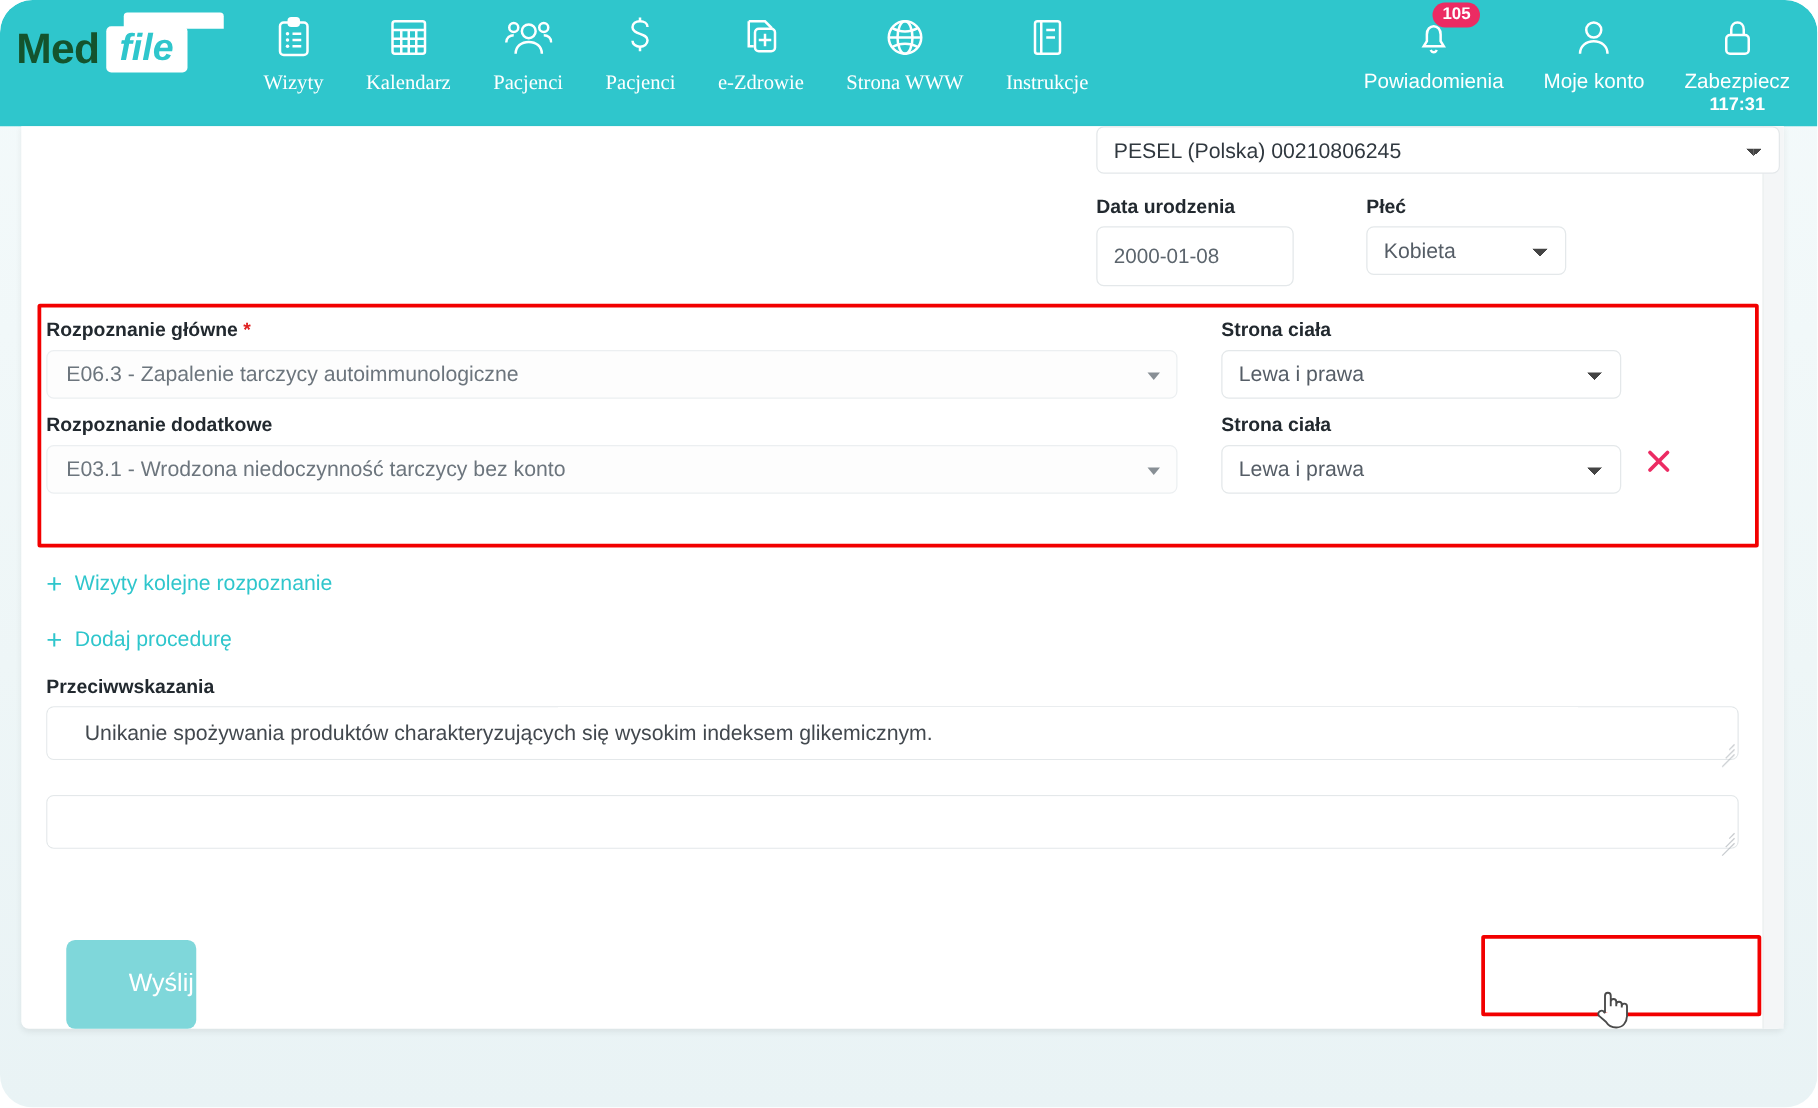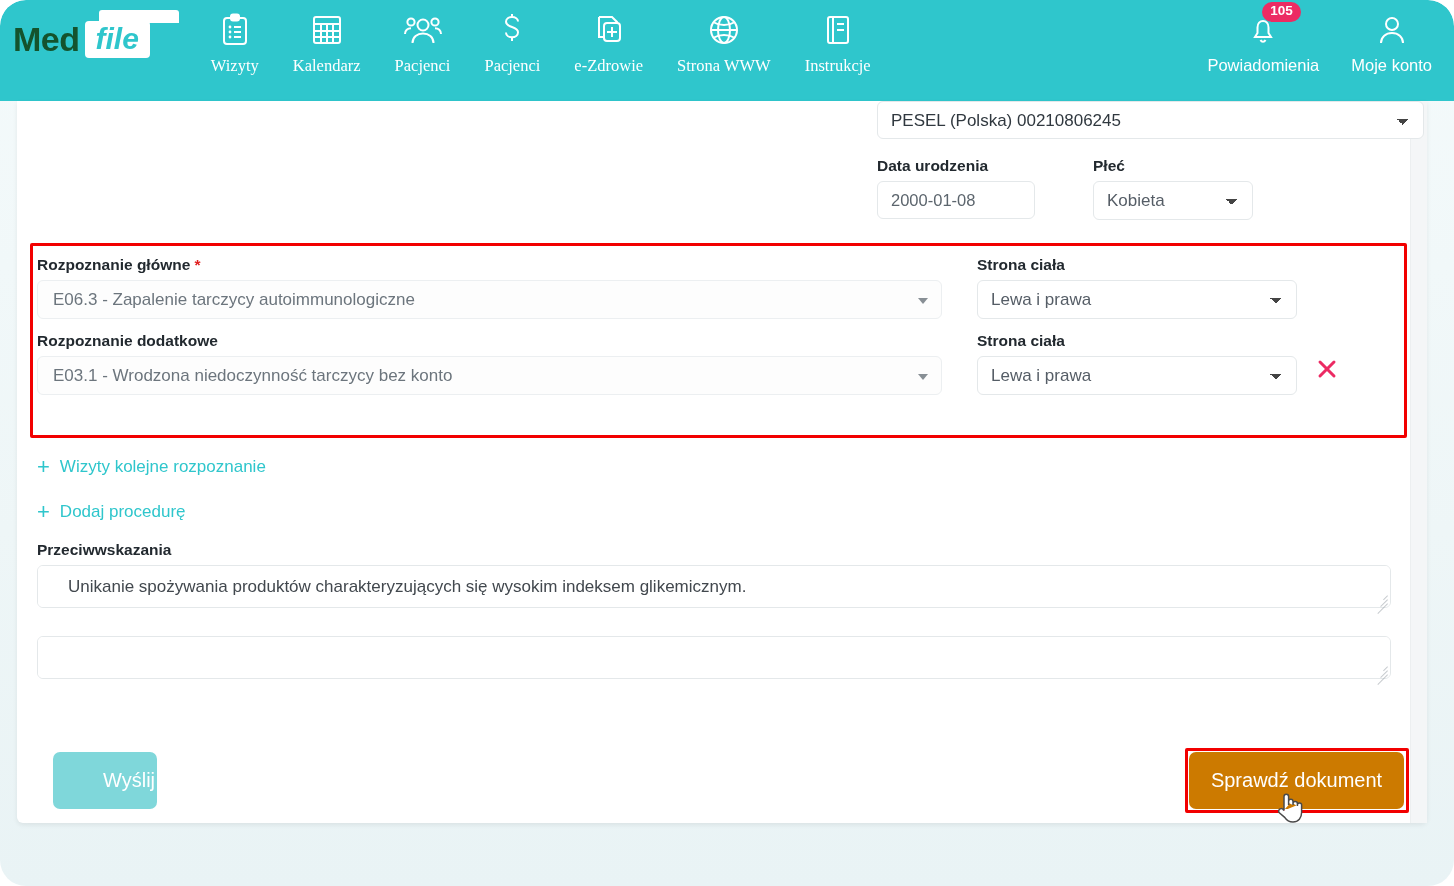--- a/index.html
+++ b/index.html
@@ -174,21 +174,21 @@
   }
 
   
   .row-pesel {
     position: absolute; left: 860px; top: 0px; width: 547px;
   }
   .pesel-sel { height: 38px; font-size: 17px; color: #30383f; }
   .row-dob { position: absolute; left: 860px; top: 56px; display: flex; gap: 58px; }
   .dob-col { width: 158px; }
   .sex-col { width: 160px; }
-  .dob-inp { height: 38px; font-size: 16.5px; color: #5c656d; }
+  .dob-inp { height: 48px; font-size: 16.5px; color: #5c656d; }
 
   
   .hl-box {
     position: absolute;
     left: 13px; top: 142px;
     width: 1377px; height: 195px;
     border: 3px solid #f20000;
     border-radius: 2px;
     pointer-events: none;
     z-index: 5;
@@ -252,21 +252,21 @@
 
   .btn {
     font-family: "Liberation Sans", sans-serif;
     border: none; cursor: pointer;
     border-radius: 7px;
     font-size: 20px;
     color: #fff;
   }
   .btn-send {
     position: absolute; left: 36px; top: 651px;
-    width: 104px; height: 57px;
+    width: 104px; height: 71px;
     background: #7fd7da;
     padding-left: 48px;
   }
   .btn-check {
     position: absolute; left: 1172px; top: 651px;
     width: 215px; height: 57px;
     background: #cc7a00;
   }
   .hl-btn {
     position: absolute;
@@ -415,20 +415,30 @@
         <div class="nav-item">
           <span class="nav-icon">
             <svg width="30" height="34" viewBox="0 0 30 34" fill="none" stroke="#fff" stroke-width="2">
               <circle cx="15" cy="11" r="6"></circle>
               <path d="M4 30c0-6.2 4.9-10 11-10s11 3.8 11 10"></path>
             </svg>
           </span>
           <span class="nav-label">Moje konto</span>
         </div>
 
+        <div class="nav-item">
+          <span class="nav-icon">
+            <svg width="30" height="34" viewBox="0 0 30 34" fill="none" stroke="#fff" stroke-width="2">
+              <rect x="6" y="15" width="18" height="15" rx="3"></rect>
+              <path d="M10 15v-4.5C10 7 12.2 5 15 5s5 2 5 5.5V15"></path>
+            </svg>
+          </span>
+          <span class="nav-label">Zabezpiecz</span>
+          <span class="timer">117:31</span>
+        </div>
       </div>
     </div>
 
     <div class="card">
       <div class="scroll-gutter"></div>
 
       <div class="card-inner">
 
         <div class="row-pesel">
           <select class="sel sel-native pesel-sel">
@@ -522,21 +532,20 @@
             <textarea class="ta" style=""></textarea>
             <span class="grip">
                 <i></i>
                 <i></i>
                 <i></i>
               </span>
           </div>
         </div>
 
         <button class="btn btn-send">Wyślij</button>
-        <button class="btn btn-check">Sprawdź dokument</button>
         <div class="hl-btn"></div>
       </div>
     </div>
 
     <div class="cursor">
       <svg width="26" height="34" viewBox="0 0 26 34" fill="none">
         <path d="M7 19V5.5a2.3 2.3 0 0 1 4.6 0V14m0-2v-1.6a2.2 2.2 0 0 1 4.4 0V14m0-1.4a2.2 2.2 0 0 1 4.4 0V15m0-1a2.1 2.1 0 0 1 4.2 0v7.5c0 5.2-3.1 9.5-8.6 9.5-4.2 0-6.4-1.6-8.3-4.6L2 21.5c-.8-1.4-.2-2.9 1.1-3.6 1.1-.6 2.5-.3 3.2.8L7 19.6" fill="#ffffff" stroke="#4a4a4a" stroke-width="1.5" stroke-linejoin="round"></path>
       </svg>
     </div>
 

